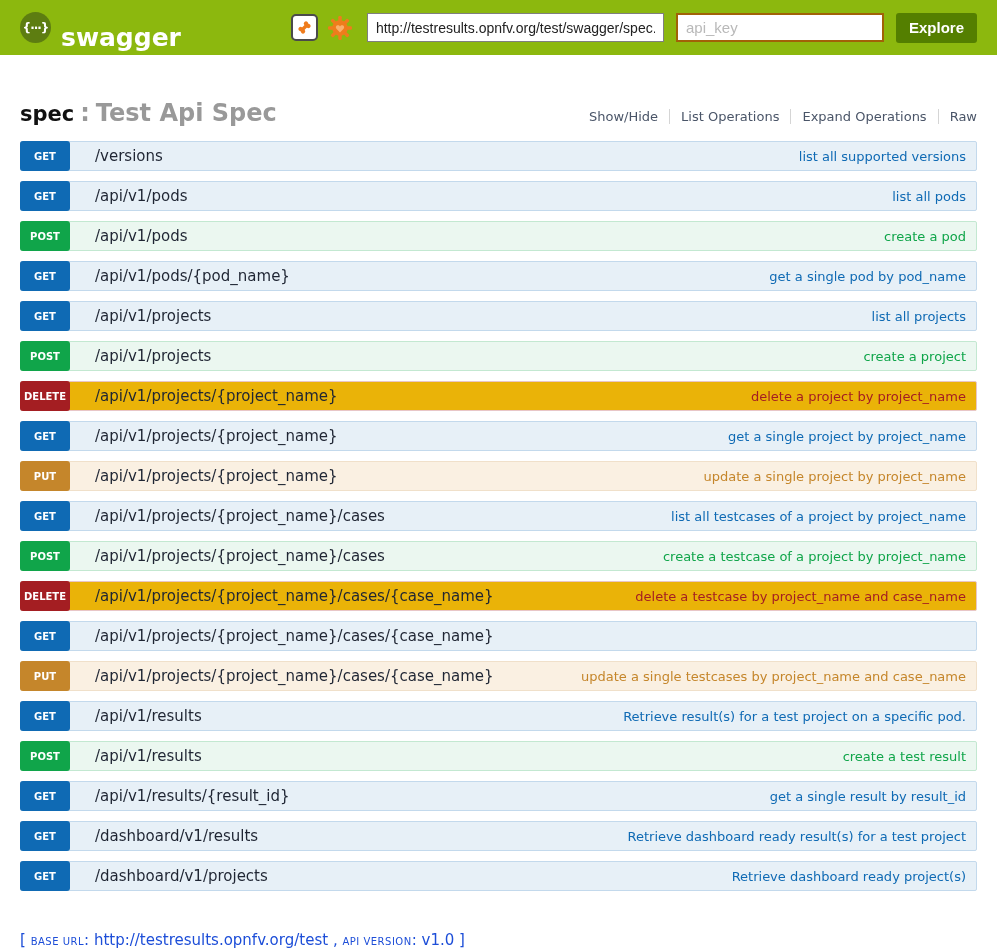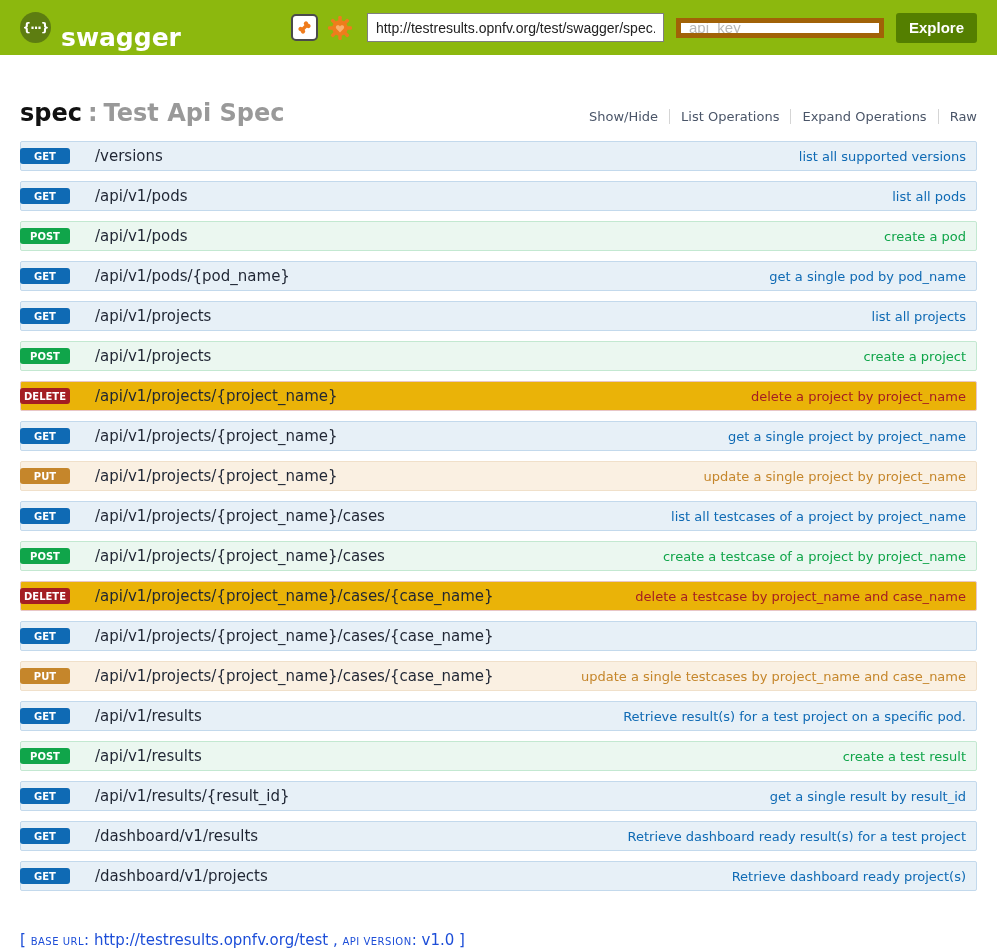--- a/index.html
+++ b/index.html
@@ -52,22 +52,22 @@
     border: 1px solid #7f7f7f;
     background: #ffffff;
     font-family: "Liberation Sans", sans-serif;
     font-size: 14px;
     color: #222222;
     padding: 0 8px;
     margin-right: 12px;
     outline: none;
   }
   .input-apikey {
-    width: 208px; height: 20px;
-    border: 5px solid #a16207;
+    width: 208px; height: 29px;
+    border: 2px solid #a16207;
     background: #ffffff;
     font-family: "Liberation Sans", sans-serif;
     font-size: 15px;
     color: #222222;
     padding: 0 8px;
     margin-right: 12px;
     outline: none;
   }
   .input-apikey::placeholder { color: #b9b9b9; }
   .explore-btn {
@@ -84,21 +84,21 @@
   }
 
   
   .content { padding: 0 20px; }
   .resource-head {
     margin-top: 44px;
     margin-bottom: 14px;
     display: flex;
     align-items: baseline;
   }
-  .resource-name { font-size: 24px; font-weight: bold; color: #111111; }
+  .resource-name { font-size: 21px; font-weight: bold; color: #111111; }
   .resource-sep  { font-size: 24px; font-weight: bold; color: #999999; margin: 0 6px; }
   .resource-title{ font-size: 24px; font-weight: bold; color: #999999; }
   .resource-menu {
     margin-left: auto;
     display: flex;
     align-items: center;
     font-size: 13px;
     color: #4a5568;
   }
   .resource-menu a {
@@ -116,21 +116,21 @@
   .op-row {
     height: 30px;
     margin-bottom: 10px;
     display: flex;
     align-items: center;
     border: 1px solid;
     border-radius: 2px;
   }
   .op-badge {
     width: 50px;
-    height: 16px;
+    height: 30px;
     margin: -1px 0 -1px -1px;
     flex: 0 0 50px;
     display: flex; align-items: center; justify-content: center;
     color: #ffffff;
     font-size: 10px;
     font-weight: bold;
     border-radius: 3px;
     text-transform: uppercase;
   }
   .op-path {

